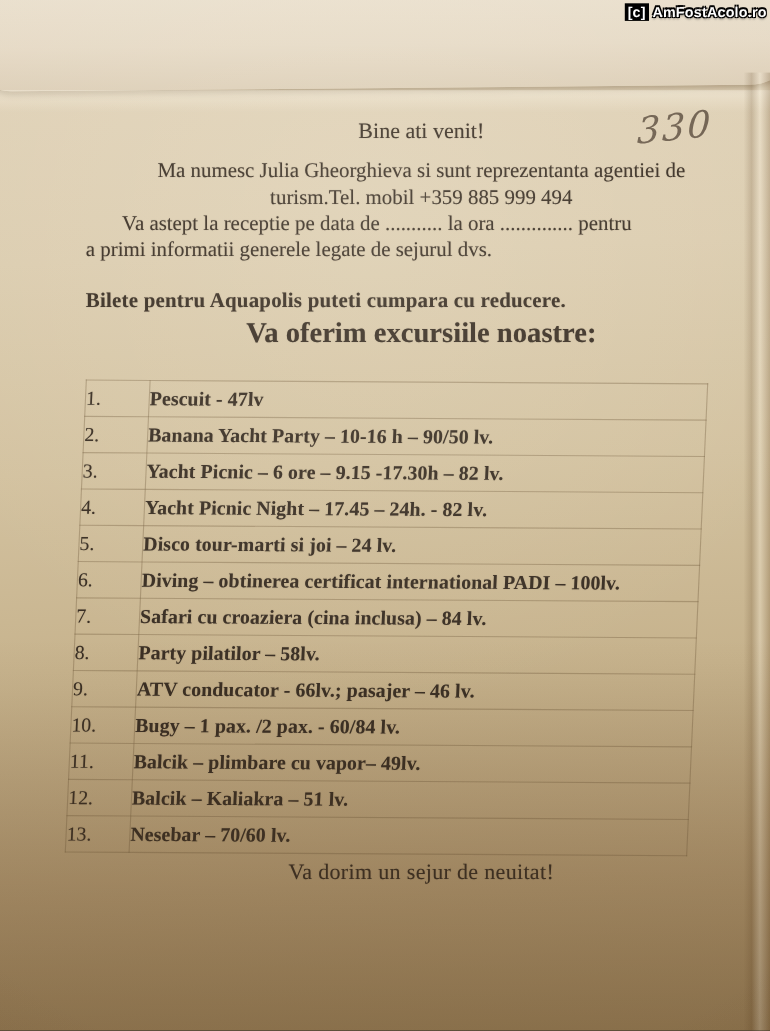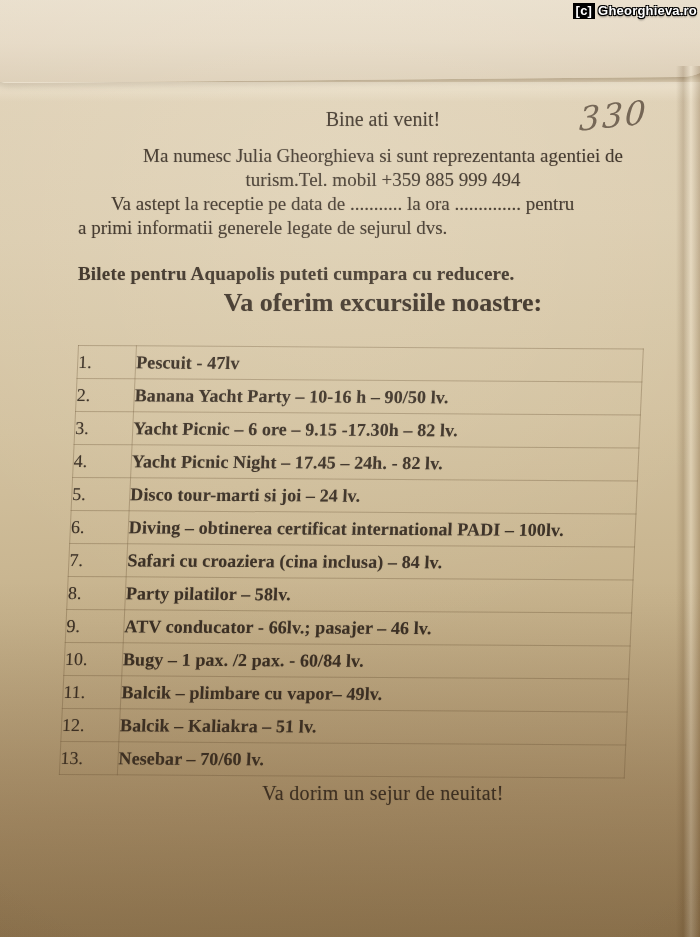--- a/index.html
+++ b/index.html
@@ -75,21 +75,21 @@
 <body>
 
 <div class="photo">
   <div class="bg-top"></div>
   <div class="paper-glow"></div>
   <div class="paper-edge-right"></div>
 
   <div class="content">
 
     <div class="watermark">
-      <span class="wm-c">[c]</span><span class="wm-site">Gheorghieva.ro</span>
+      <span class="wm-c">[c]</span><span class="wm-site">AmFostAcolo.ro</span>
     </div>
 
     <div class="handwritten">330</div>
 
     <div class="print-area">
       <div class="title">Bine ati venit!</div>
 
       <div class="intro">
         <span class="i-line i-center">Ma numesc Julia Gheorghieva si sunt reprezentanta agentiei de</span>
         <span class="i-line i-center">turism.Tel. mobil +359 885 999 494</span>

